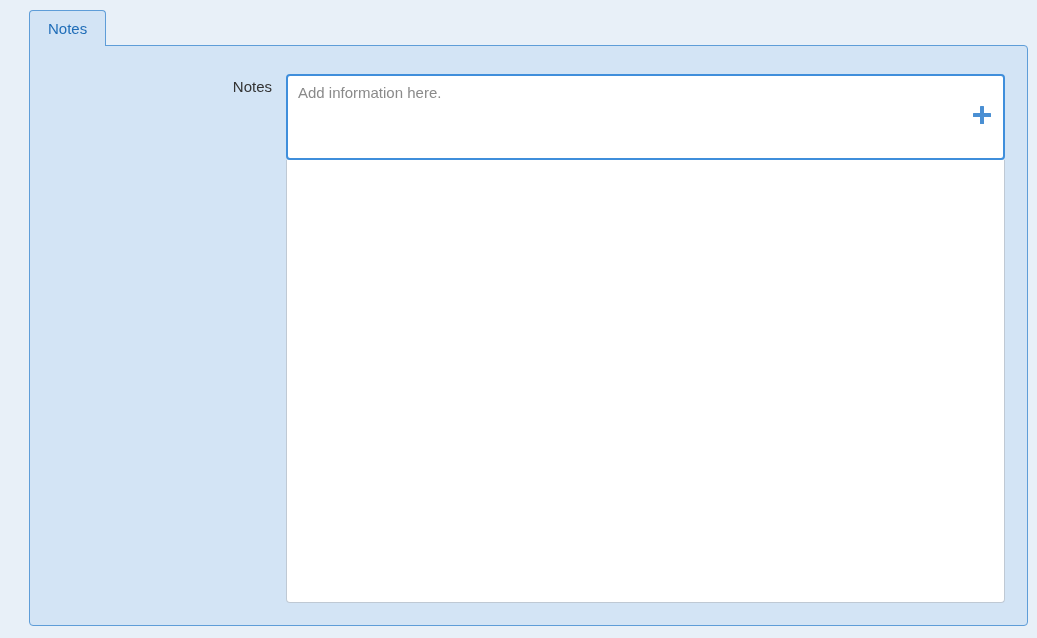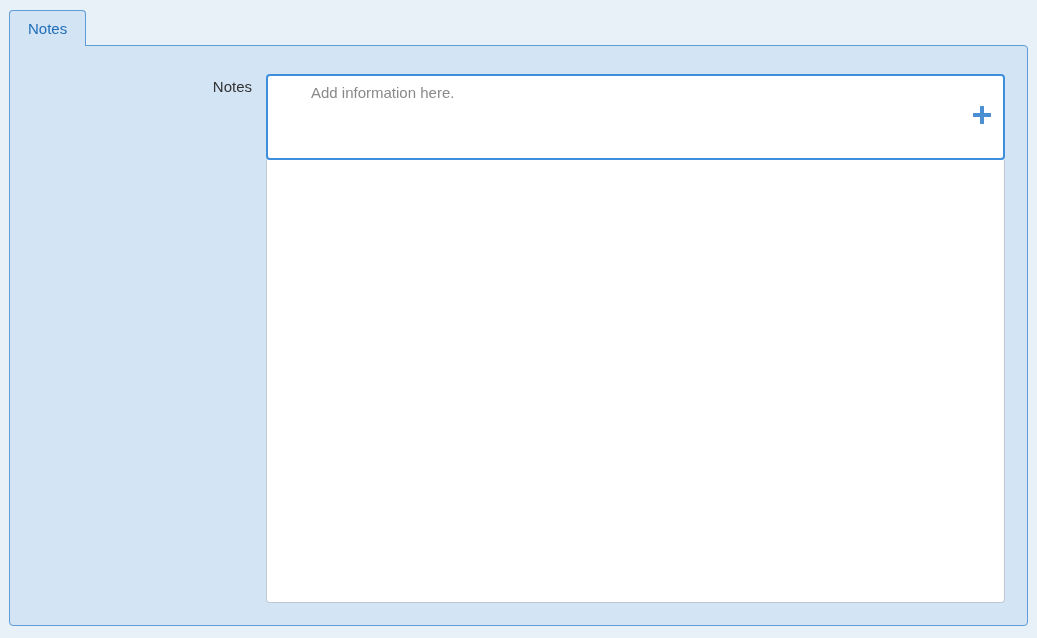--- a/index.html
+++ b/index.html
@@ -6,20 +6,21 @@
     body {
       font-family: "Segoe UI", Tahoma, Verdana, sans-serif;
       background: #e8f0f8;
       width: 1037px;
       height: 638px;
       overflow: hidden;
     }
     .page {
       padding: 9px;
       height: 100%;
+      margin-left: 20px;
     }
     .tab-bar {
       display: flex;
       gap: 4px;
       position: relative;
       z-index: 2;
     }
     .tab {
       padding: 9px 18px;
       font-size: 15px;
@@ -67,21 +68,20 @@
       height: 100%;
       display: flex;
       flex-direction: column;
     }
     .input-box {
       position: relative;
       border: 2px solid #3f8edb;
       border-radius: 4px;
       background: #fff;
       height: 86px;
-      padding-left: 33px;
     }
     .notes-textarea {
       width: calc(100% - 44px);
       height: 100%;
       border: none;
       outline: none;
       resize: none;
       font-family: inherit;
       font-size: 15px;
       color: #444;

